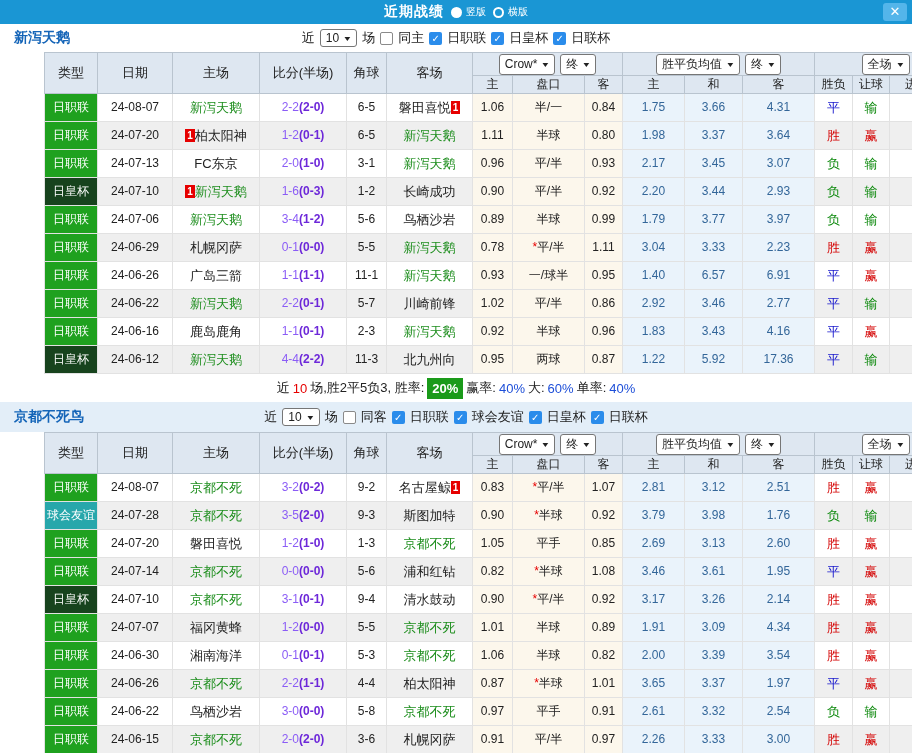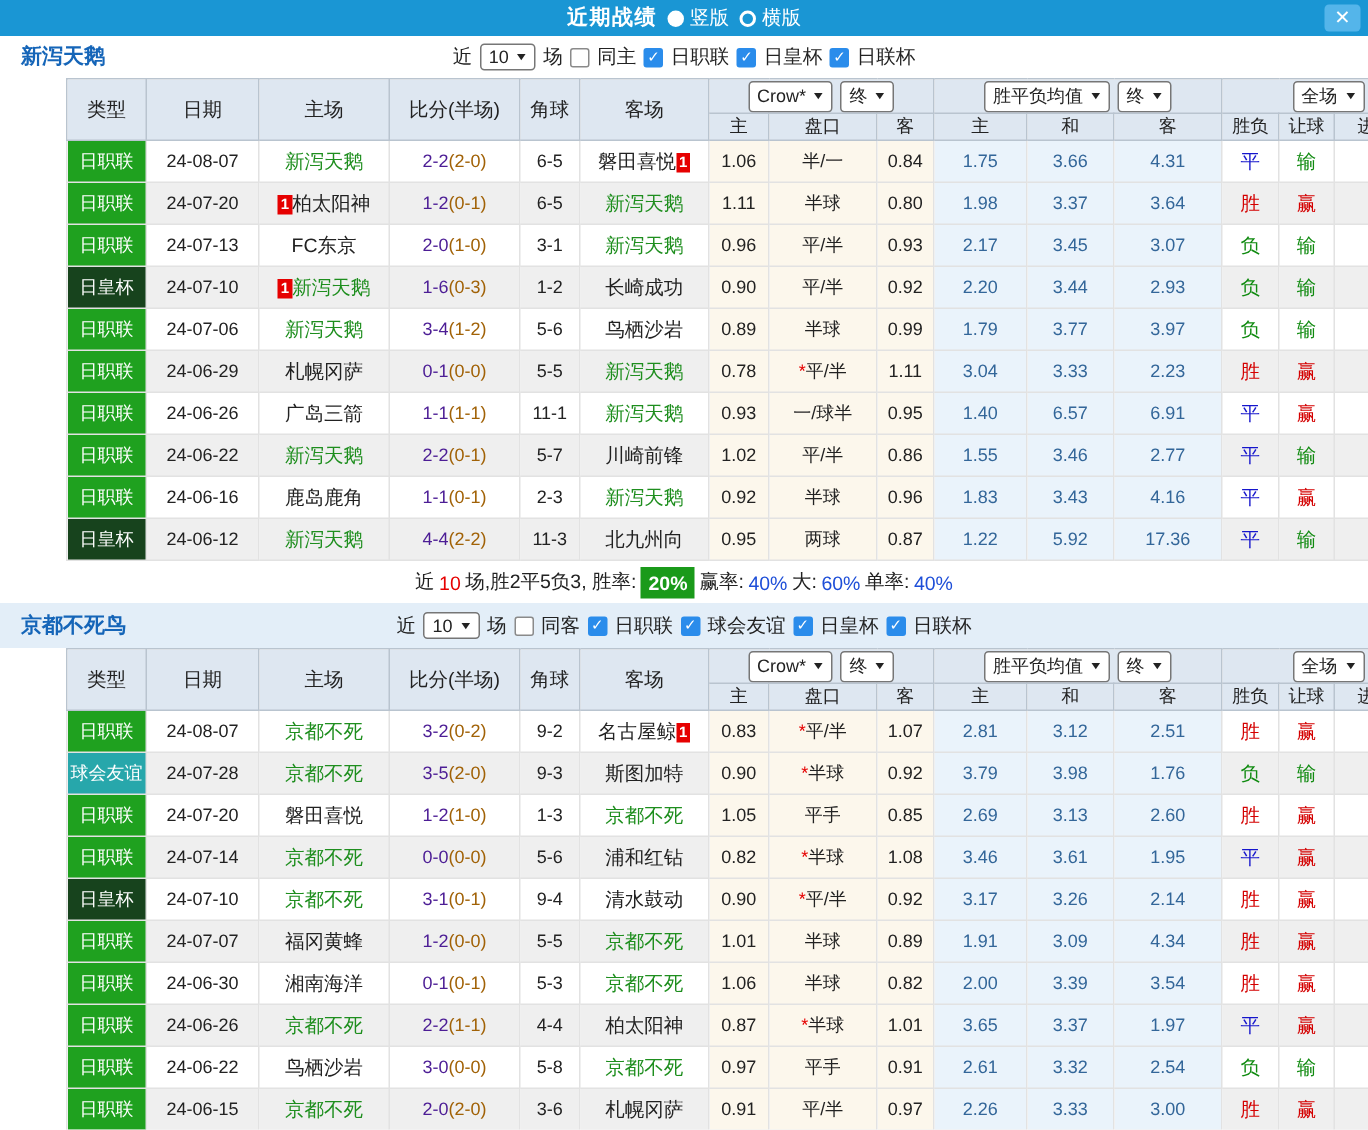--- a/index.html
+++ b/index.html
@@ -5,21 +5,21 @@
   * { box-sizing: border-box; }
   html,body { margin:0; padding:0; }
   body {
     width:912px; height:753px; overflow:hidden; background:#fff;
     font-family:"Liberation Sans","DejaVu Sans",sans-serif; color:#222;
   }
   
   .titlebar { height:24px; background:#1a96d4; position:relative;
     display:flex; align-items:center; justify-content:center; color:#fff; }
   .title-text { font-weight:bold; font-size:14px; letter-spacing:1px; }
-  .radio-opt { display:inline-flex; align-items:center; margin-left:7px; font-size:13px; cursor:pointer;text-align:right; }
+  .radio-opt { display:inline-flex; align-items:center; margin-left:7px; font-size:10px; cursor:pointer;text-align:right; }
   .radio { width:11px; height:11px; border-radius:50%; margin-right:4px; display:inline-block; }
   .radio.sel { background:#fff; }
   .radio.unsel { width:11px; height:11px; border:2px solid #fff; background:transparent; }
   .close-btn { position:absolute; right:5px; top:3px; width:24px; height:18px;
     background:#54b5ea; color:#fff; font-weight:bold; text-align:center;
     line-height:18px; border-radius:3px; font-size:13px; cursor:pointer; }
   
   .team-row { height:28px; display:flex; align-items:center; position:relative; background:#fff; }
   .team-row.second { height:30px; background:#e3eef8; }
   .team-name { position:absolute; left:14px; font-weight:bold; font-size:14px; color:#1565b8; }
@@ -43,22 +43,22 @@
   td { border:1px solid #e2e2e2; text-align:center; height:27px; line-height:27px;
     padding:0; overflow:hidden; white-space:nowrap; font-size:12px; }
   tr.stripe td { background:#efefef; }
   td.c-league { color:#fff; font-size:12px; }
   td.c-crow, tr.stripe td.c-crow { background:#fcf7ec; color:#222; }
   td.c-avg, tr.stripe td.c-avg { background:#eaf3fb; color:#336699; }
   td.c-cn { font-size:13px; }
   .t-hl { color:#1e8e1e; }
   .badge1 { display:inline-block; background:#e60000; color:#fff; font-size:10px;
     line-height:13px; height:13px; padding:0 2px; vertical-align:1px; font-weight:bold; }
-  .score-main { color:#4c1d95; }
-  .score-half { color:#a16207; }
+  .score-main { color:#8b5cf6; }
+  .score-half { color:#6d28d9;font-weight:bold; }
   .line-txt { color:#2b59a8; font-size:12px; }
   .line-txt .star { color:#e60000; }
   .res-red { color:#d40000; } .res-blue { color:#1515cc; } .res-green { color:#0f8a0f; }
   
   .summary-row { height:28px; display:flex; align-items:center; justify-content:center;
     font-size:13px; gap:1px; background:#fff; }
   .badge-green { background:#1a9a1a; color:#fff; padding:3px 5px; font-weight:bold; margin:0 4px; }
   .v-blue { color:#1d4ed8; } .v-red { color:#e60000; }
   .summary-row span { margin:0 1px; }
 </style>
@@ -291,21 +291,21 @@
       <tr class="stripe">
         <td class="c-league" style="background: rgb(31, 161, 31);">日职联</td>
         <td>24-06-22</td>
         <td class="c-cn"><span class="t-hl">新泻天鹅</span></td>
         <td><span class="score-main">2-2</span><span class="score-half">(0-1)</span></td>
         <td>5-7</td>
         <td class="c-cn"><span>川崎前锋</span></td>
         <td class="c-crow">1.02</td>
         <td class="c-crow line-txt"><span>平/半</span></td>
         <td class="c-crow">0.86</td>
-        <td class="c-avg">1.55</td>
+        <td class="c-avg">2.92</td>
         <td class="c-avg">3.46</td>
         <td class="c-avg">2.77</td>
         <td class="c-cn res-blue">平</td>
         <td class="c-cn res-green">输</td>
         <td class="c-cn res-red">大</td>
       </tr>
       <tr>
         <td class="c-league" style="background: rgb(31, 161, 31);">日职联</td>
         <td>24-06-16</td>
         <td class="c-cn"><span>鹿岛鹿角</span></td>

